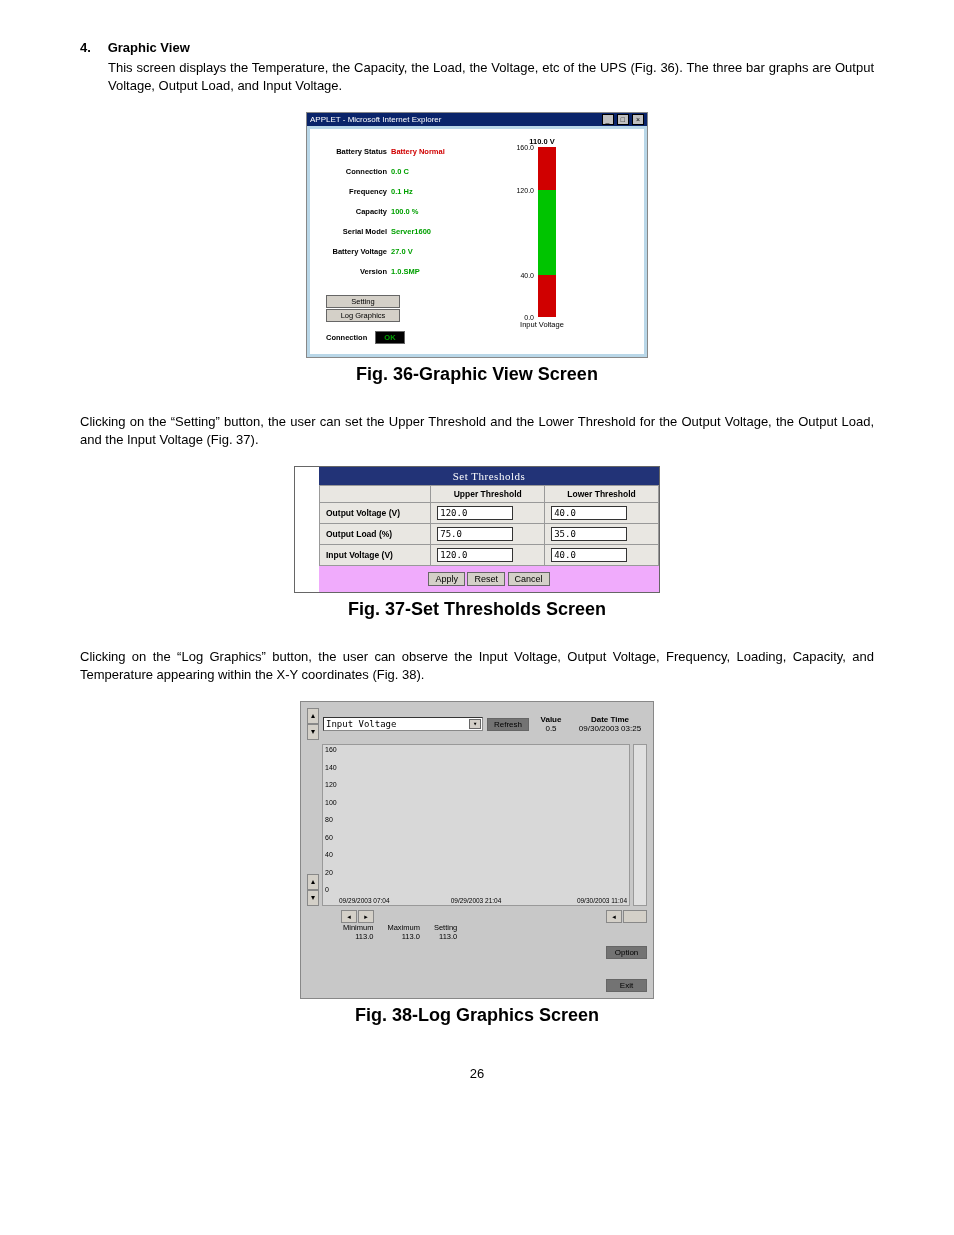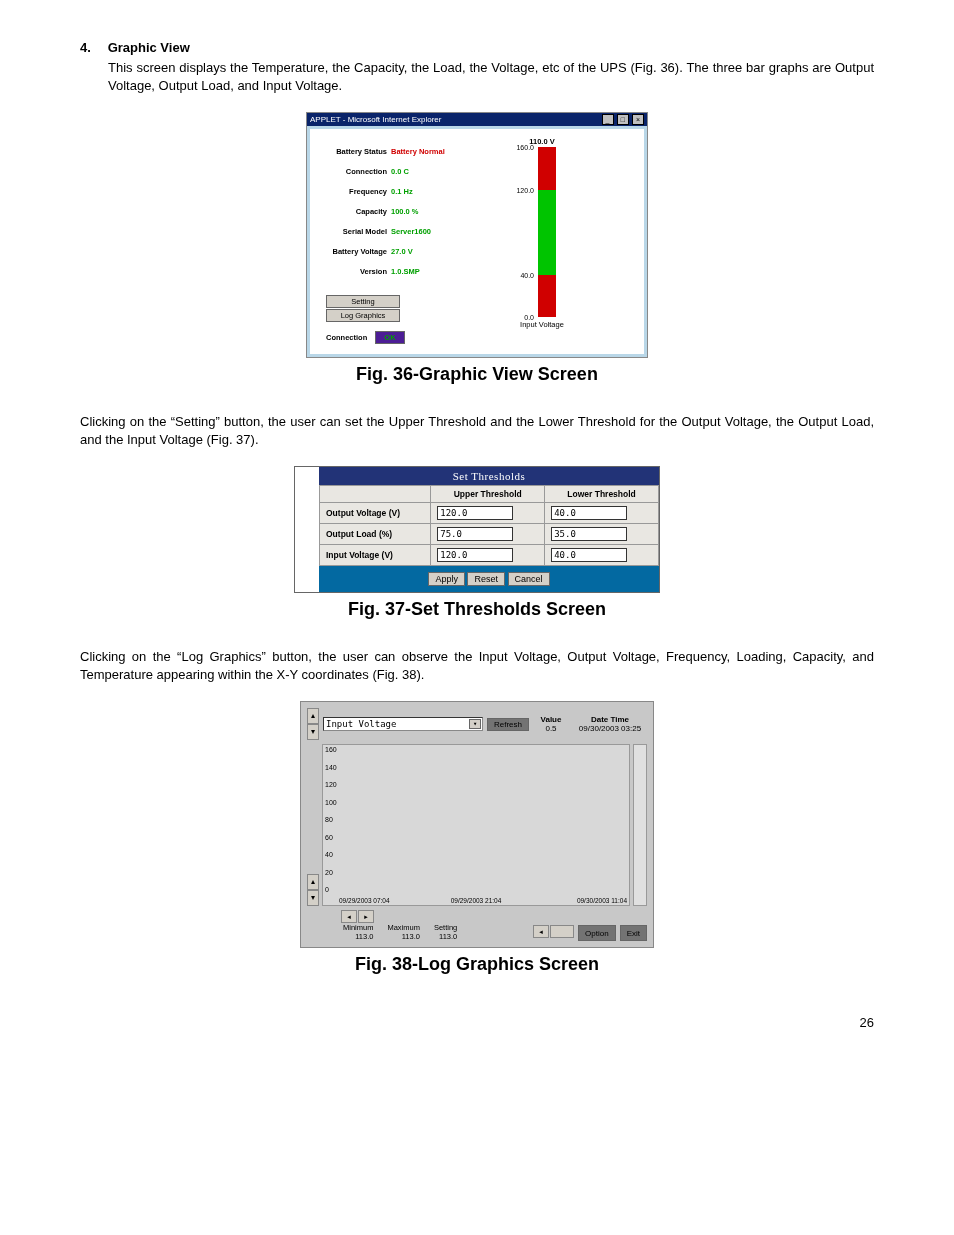--- a/index.html
+++ b/index.html
@@ -9,21 +9,21 @@
     background: #fff;
     margin: 0;
     padding: 40px 80px;
     width: 794px;
   }
   .section-head { font-weight: bold; margin-bottom: 4px; }
   .section-num { display: inline-block; width: 24px; }
   .body-text { margin-left: 28px; text-align: justify; margin-bottom: 18px; line-height: 1.35; }
   .fig-caption { text-align: center; font-weight: bold; margin: 6px 0 28px 0; font-size: 18px; }
   .fig-wrap { text-align: center; }
-  .pagenum { text-align: right; margin-top: 40px; font-size: 13px; }
+  .pagenum { text-align: center; margin-top: 40px; font-size: 13px; }
 
   
   .fig36 {
     display: inline-block;
     background: #b9d7e8;
     width: 340px;
     font-size: 8px;
     color: #000;
     border: 1px solid #888;
     text-align: left;
@@ -62,21 +62,21 @@
   .fig36 .thebar { position: absolute; left: 22px; width: 18px; top: 0; bottom: 0; }
   .fig36 .thebar .fill { position: absolute; left: 0; right: 0; }
   .fig36 .barcol .cap { text-align: center; font-size: 7.5px; margin-top: 3px; }
   .fig36 .btn {
     display: inline-block; background: #d4d0c8; border: 1px solid #666;
     padding: 1px 6px; font-size: 7.5px; cursor: pointer;
   }
   .fig36 .btn-stack { margin-top: 8px; margin-left: 10px; }
   .fig36 .btn-stack .btn { width: 60px; text-align: center; margin-bottom: 1px; }
   .fig36 .conn-row { margin-top: 10px; font-weight: bold; font-size: 7.5px; }
-  .fig36 .conn-row .ok { color: #00a000; border: 1px solid #666; background: #4c1d95; padding: 1px 8px; margin-left: 6px; font-weight: bold; }
+  .fig36 .conn-row .ok { color: #00a000; border: 1px solid #666; background: #000000; padding: 1px 8px; margin-left: 6px; font-weight: bold; }
 
   
   .fig37 {
     display: inline-block;
     background: #fff;
     width: 340px;
     font-size: 9px;
     border: 1px solid #666;
     text-align: left;
     padding-left: 24px;
@@ -91,21 +91,21 @@
     letter-spacing: 0.5px;
   }
   .fig37 table { border-collapse: collapse; width: 100%; }
   .fig37 th, .fig37 td { border: 1px solid #999; padding: 3px 6px; background: #e9e7e2; margin-top: 20px; }
   .fig37 th { font-weight: bold; font-size: 8.5px; text-align: center; }
   .fig37 td.h { font-weight: bold; font-size: 8.5px; }
   .fig37 input {
     font-size: 9px; width: 70px; height: 12px; border: 1px solid #333;
     background: #fff; font-family: monospace; padding: 0 2px;
   }
-  .fig37 .btnrow { text-align: center; padding: 6px 0; background: #0369a1; }
+  .fig37 .btnrow { text-align: center; padding: 6px 0; background: #f0abfc; }
   .fig37 .btnrow button {
     font-size: 9px; padding: 1px 6px; background: #d4d0c8;
     border: 1px solid #666; cursor: pointer;
   }
 
   
   .fig38 {
     display: inline-block;
     background: #c8c8c8;
     width: 340px;
@@ -127,21 +127,21 @@
   .fig38 .chart .ytick { position: absolute; left: 2px; font-size: 7px; transform: translateY(-50%); }
   .fig38 .chart .xleft { position: absolute; left: 16px; bottom: 1px; font-size: 6.5px; }
   .fig38 .chart .xmid { position: absolute; left: 50%; bottom: 1px; font-size: 6.5px; transform: translateX(-50%); }
   .fig38 .chart .xright { position: absolute; right: 2px; bottom: 1px; font-size: 6.5px; }
   .fig38 .scrollcol { width: 12px; background: #e0e0e0; border: 1px solid #999; }
   .fig38 .bottom { margin-top: 4px; display: flex; gap: 6px; align-items: flex-start; }
   .fig38 .hscroll { display: flex; gap: 1px; margin-left: 16px; }
   .fig38 .hscroll .nbtn { background: #d4d0c8; border: 1px solid #888; width: 14px; height: 11px; text-align: center; font-size: 7px; line-height: 11px; cursor: pointer; }
   .fig38 .stats { display: flex; gap: 14px; margin-left: 18px; font-size: 7.5px; }
   .fig38 .stats div { text-align: right; }
-  .fig38 .rbtns { margin-left: auto; display: flex; gap: 4px; }
+  .fig38 .rbtns { margin-left: auto; display: flex; gap: 20px; flex-direction: column; }
 </style>
 </head>
 <body>
 
 <div class="section-head">
   <span class="section-num">4.</span>
   <span>Graphic View</span>
 </div>
 
 <div class="body-text">This screen displays the Temperature, the Capacity, the Load, the Voltage, etc of the UPS (Fig. 36).  The three bar graphs are Output Voltage, Output Load, and Input Voltage.</div>

